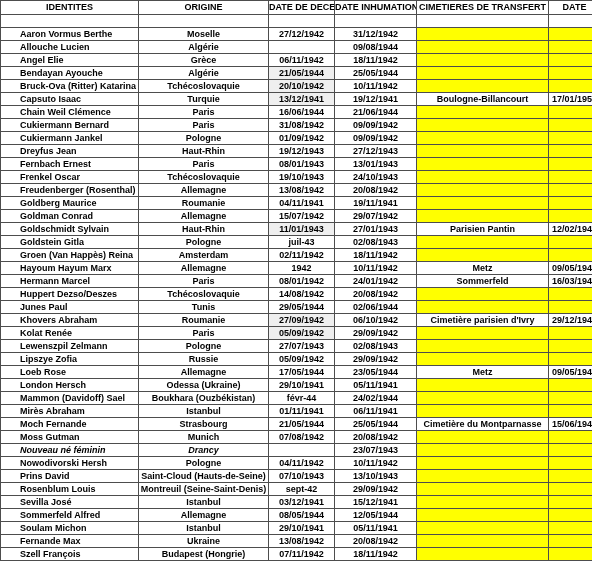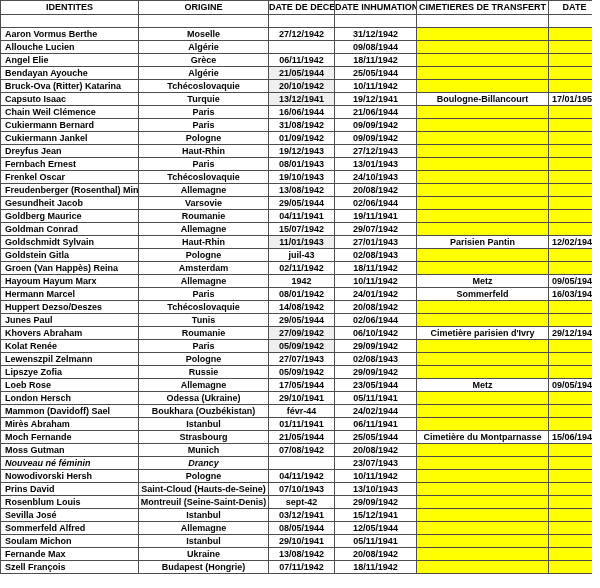--- a/index.html
+++ b/index.html
@@ -13,21 +13,21 @@
     font-size:9px;font-weight:bold;color:#000;
   }
   th,td{
     border:1px solid #4d4d4d;
     padding:0;height:12px;line-height:11px;
     overflow:hidden;white-space:nowrap;
     text-align:center;vertical-align:middle;
     background:#fff;
   }
   thead th{height:13px;}
-  td.c-id{text-align:left;padding-left:4px;}
+  td.c-id{text-align:left;padding-left:19px;}
   td.yellow{background:#ffff00;}
   td.shaded{background:#efefef;}
   tr.italic td.c-id, tr.italic td.c-or{font-style:italic;}
 </style>
 </head>
 <body>
 
 <div class="sheet">
   <table>
     <colgroup>
@@ -155,28 +155,20 @@
         </tr>
         <tr>
           <td class="c-id">Freudenberger (Rosenthal) Mina</td>
           <td class="c-or">Allemagne</td>
           <td class="c-dc">13/08/1942</td>
           <td class="c-di">20/08/1942</td>
           <td class="c-ct yellow"></td>
           <td class="c-dt yellow"></td>
         </tr>
         <tr>
-          <td class="c-id">Gesundheit Jacob</td>
-          <td class="c-or">Varsovie</td>
-          <td class="c-dc">29/05/1944</td>
-          <td class="c-di">02/06/1944</td>
-          <td class="c-ct yellow"></td>
-          <td class="c-dt yellow"></td>
-        </tr>
-        <tr>
           <td class="c-id">Goldberg Maurice</td>
           <td class="c-or">Roumanie</td>
           <td class="c-dc">04/11/1941</td>
           <td class="c-di">19/11/1941</td>
           <td class="c-ct yellow"></td>
           <td class="c-dt yellow"></td>
         </tr>
         <tr>
           <td class="c-id">Goldman Conrad</td>
           <td class="c-or">Allemagne</td>

